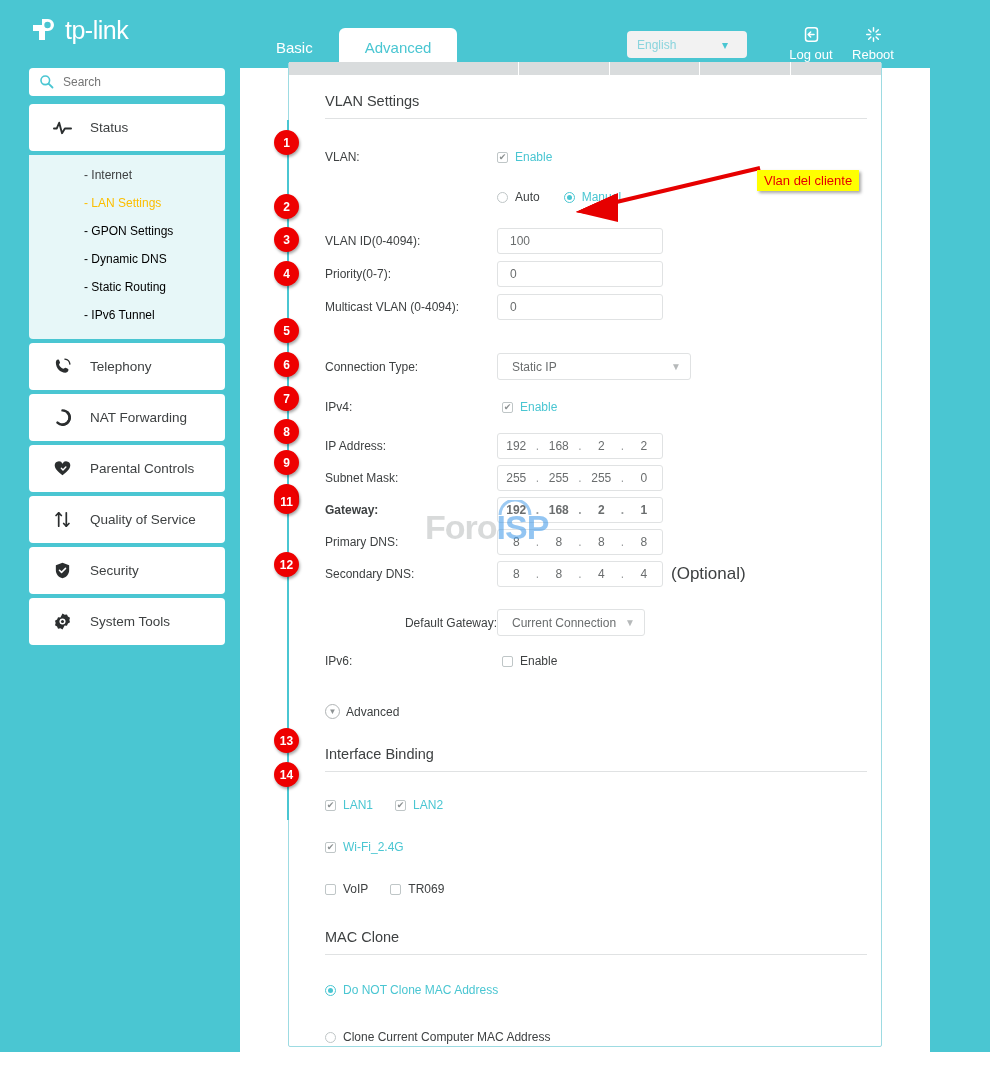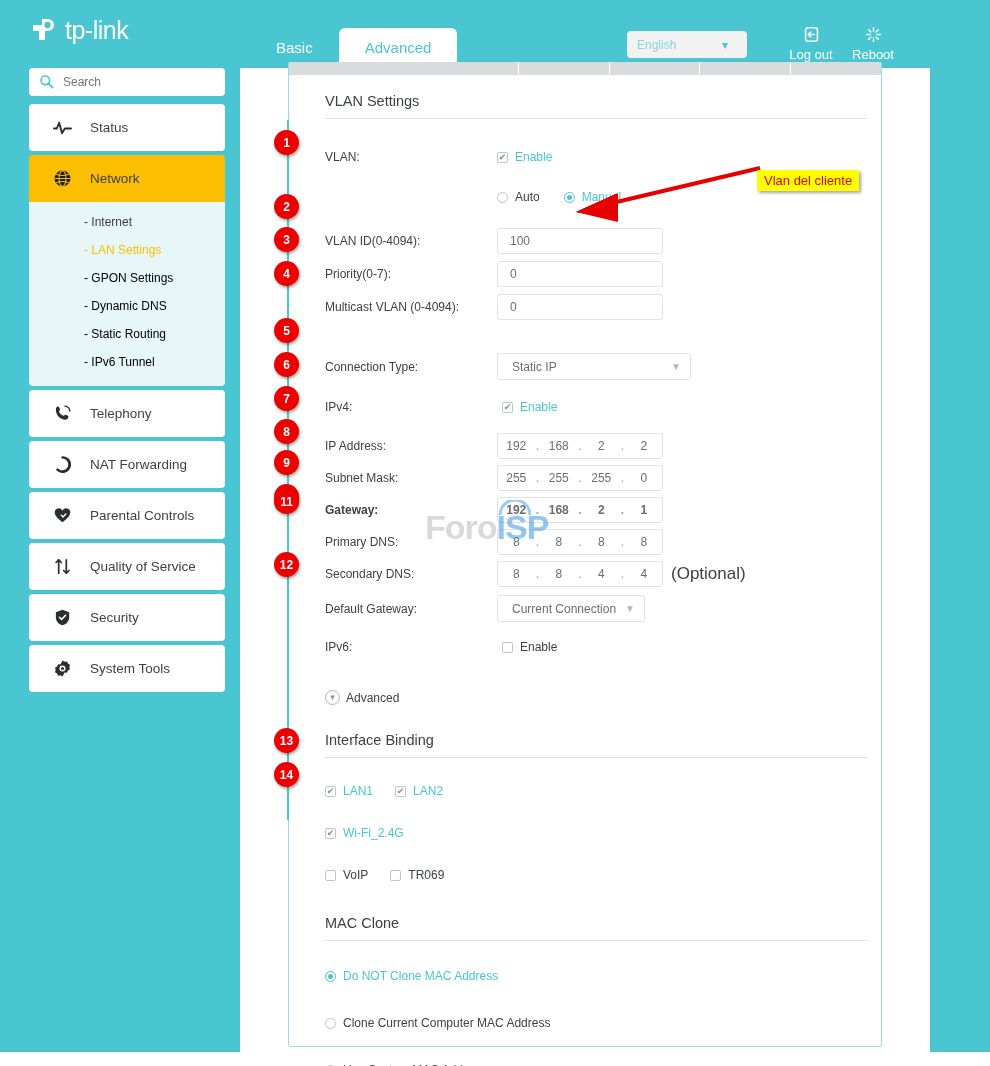--- a/index.html
+++ b/index.html
@@ -259,34 +259,20 @@
 
     <div class="nav-item">
       <span class="nav-icon">
         <svg width="19" height="19" viewBox="0 0 20 20">
           <path d="M1 11h3l2.5-6 3 11L12.5 11H19" fill="none" stroke="#2b2e2f" stroke-width="2" stroke-linecap="round" stroke-linejoin="round"></path>
         </svg>
       </span>
       <span>Status</span>
     </div>
 
-    <div class="nav-item active">
-      <span class="nav-icon">
-        <svg width="19" height="19" viewBox="0 0 20 20">
-          <circle cx="10" cy="10" r="8.3" fill="#1a1d1e"></circle>
-          <g stroke="#fcbe00" stroke-width="1.1" fill="none">
-            <ellipse cx="10" cy="10" rx="3.7" ry="8.3"></ellipse>
-            <line x1="1.7" y1="10" x2="18.3" y2="10"></line>
-            <path d="M3.3 5.5c4 1.6 9.4 1.6 13.4 0"></path>
-            <path d="M3.3 14.5c4-1.6 9.4-1.6 13.4 0"></path>
-          </g>
-        </svg>
-      </span>
-      <span>Network</span>
-    </div>
 
     <div class="submenu">
       <div class="sub-item dark">- Internet</div>
       <div class="sub-item sel">- LAN Settings</div>
       <div class="sub-item">- GPON Settings</div>
       <div class="sub-item">- Dynamic DNS</div>
       <div class="sub-item">- Static Routing</div>
       <div class="sub-item">- IPv6 Tunnel</div>
     </div>
 
@@ -472,21 +458,21 @@
           <span class="ip-dot">.</span>
         <span class="ip-seg">8</span>
           <span class="ip-dot">.</span>
         <span class="ip-seg">4</span>
           <span class="ip-dot">.</span>
         <span class="ip-seg">4</span>
       </span>
       <span class="hint">(Optional)</span>
     </div>
 
-    <div class="row" style="margin-top:8px;">
+    <div class="row" style="margin-top:22px;text-align:right;">
       <span class="row-label">Default Gateway:</span>
       <span class="sel-input narrow">
         <span>Current Connection</span>
         <span class="sel-caret">▼</span>
       </span>
     </div>
 
     <div class="row" style="margin-top:12px;">
       <span class="row-label">IPv6:</span>
       <span class="opt" style="margin-left:5px;">

